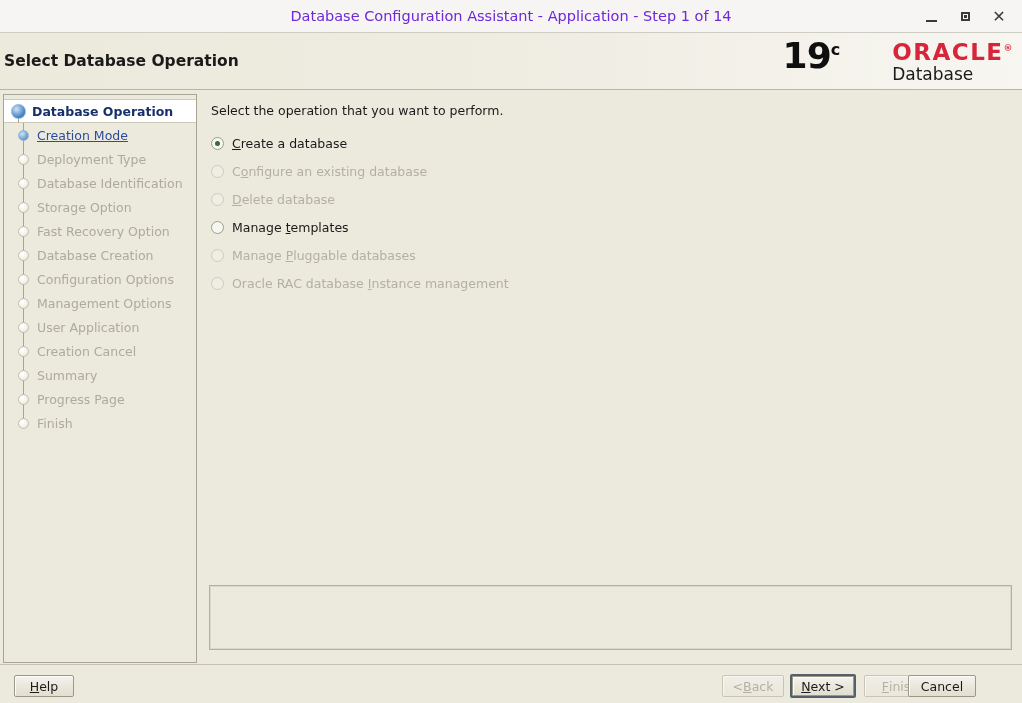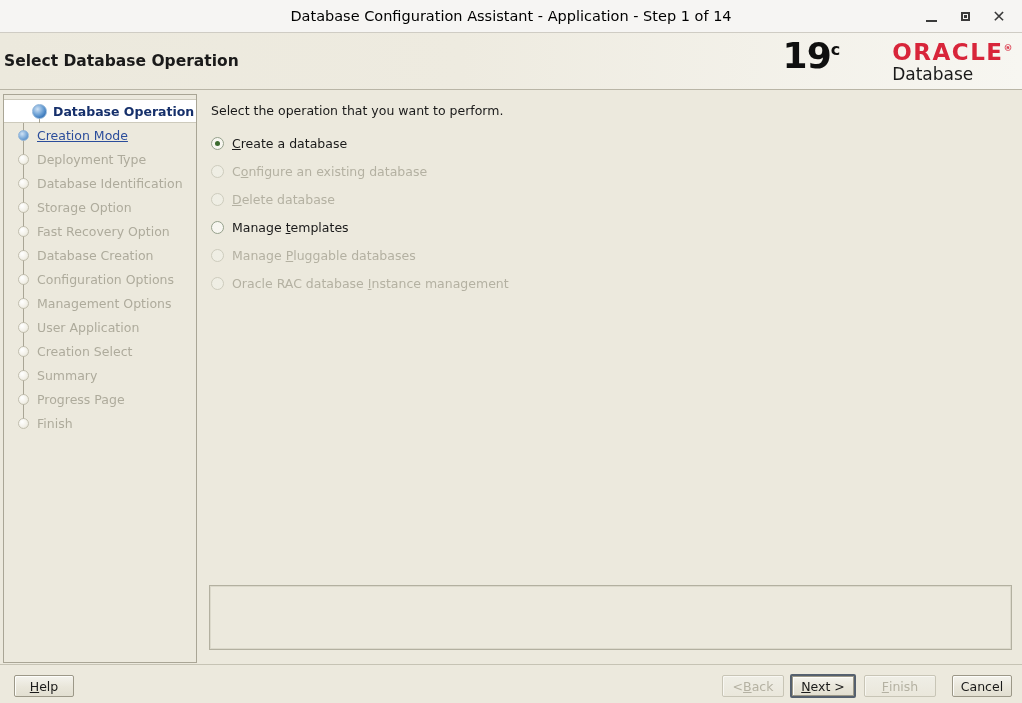--- a/index.html
+++ b/index.html
@@ -23,21 +23,21 @@
     display: flex;
     align-items: center;
     position: relative;
     box-sizing: border-box;
   }
   #title-text {
     position: absolute;
     left: 0; right: 0;
     text-align: center;
     font-size: 14.5px;
-    color: #000000;
+    color: #6d28d9;
     font-family: "DejaVu Sans", "Liberation Sans", sans-serif;
     letter-spacing: 0px;
   }
   #window-controls {
     position: absolute;
     right: 6px;
     top: 0;
     height: 33px;
     display: flex;
     align-items: center;
@@ -219,21 +219,21 @@
     font-size: 12.5px;
     margin-left: 3px;
     white-space: nowrap;
   }
   .nav-item.active {
     background: #ffffff;
     border-top: 1px solid #cdcabc;
     border-bottom: 1px solid #cdcabc;
     width: 200px;
     margin-left: -0px;
-    padding-left: 26px;
+    padding-left: 5px;
   }
   .nav-item.active .nav-label {
     color: #16306b;
     font-weight: bold;
   }
   .nav-item.link .nav-label {
     color: #2b4d9b;
     text-decoration: underline;
   }
   .nav-item.disabled .nav-label {
@@ -362,21 +362,21 @@
     display: flex;
     align-items: center;
     justify-content: center;
     background: linear-gradient(to bottom, #f4f3ed 0%, #e9e6da 55%, #e2dfd1 100%);
     box-shadow: inset 1px 1px 0 #fdfdfa;
   }
   #btn-help   { left: 14px;  width: 60px; }
   #btn-back   { left: 722px; width: 62px; }
   #btn-next   { left: 790px; width: 66px; height: 24px; top: 9px; }
   #btn-finish { left: 864px; width: 72px; }
-  #btn-cancel { left: 952px; width: 60px; }
+  #btn-cancel { left: 908px; width: 68px; }
 </style>
 </head>
 <body>
 
 <div id="titlebar">
   <div id="title-text">Database Configuration Assistant - Application - Step 1 of 14</div>
   <div id="window-controls">
     <div class="wc-btn">
       <div class="wc-min"></div>
     </div>
@@ -473,21 +473,21 @@
           <div class="node-line"></div>
           <div class="node-dot pending"></div>
         </div>
         <span class="nav-label">User Application</span>
       </div>
       <div class="nav-item disabled">
         <div class="node-col">
           <div class="node-line"></div>
           <div class="node-dot pending"></div>
         </div>
-        <span class="nav-label">Creation Select</span>
+        <span class="nav-label">Creation Cancel</span>
       </div>
       <div class="nav-item disabled">
         <div class="node-col">
           <div class="node-line"></div>
           <div class="node-dot pending"></div>
         </div>
         <span class="nav-label">Summary</span>
       </div>
       <div class="nav-item disabled">
         <div class="node-col">

